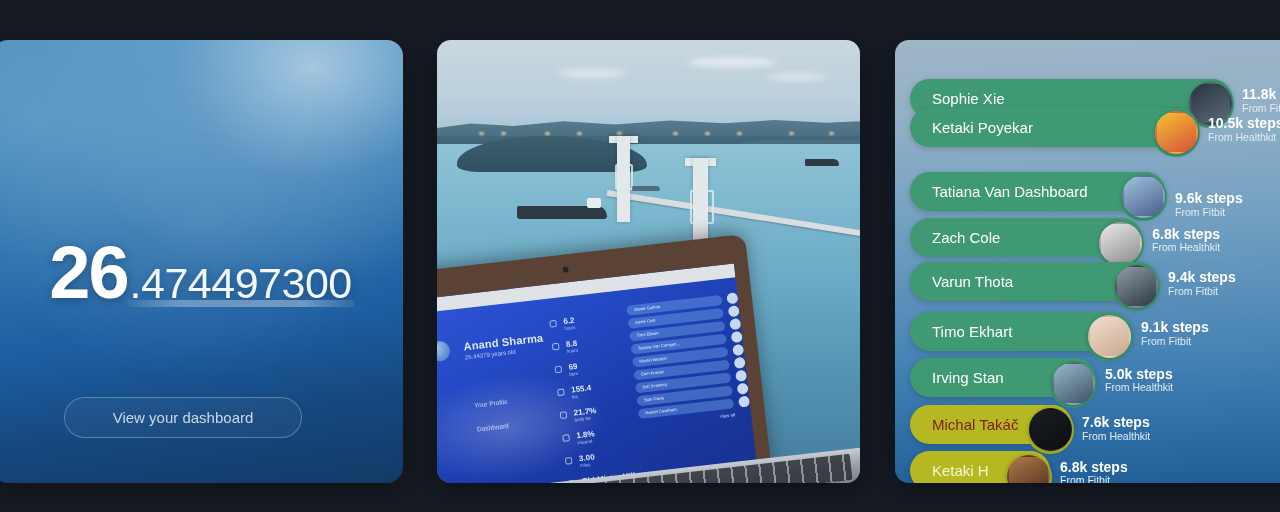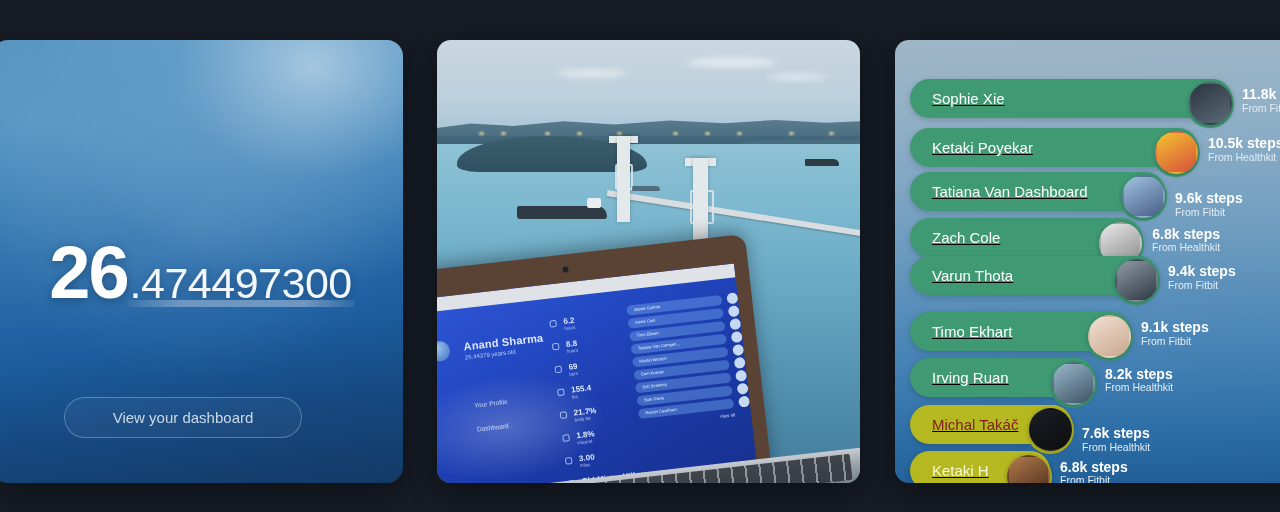--- a/index.html
+++ b/index.html
@@ -139,21 +139,21 @@
          opacity:.85; border-radius:2px;}
 
   
   .card-board{
     position:absolute; left:895px; top:40px;
     width:400px; height:443px;
     border-radius:14px 0 0 14px; overflow:hidden;
     background: linear-gradient(178deg,#9fb6c6 0%, #8fafc6 20%, #6f9dc0 44%, #4a85b6 68%, #2f70a8 86%, #1f5d96 100%);
     box-shadow:0 8px 28px rgba(0,0,0,.4);
   }
-  .row{ position:absolute; left:15px; height:28px; display:flex; align-items:center;text-decoration:underline; }
+  .row{ position:absolute; left:15px; height:28px; display:flex; align-items:center; }
   .pill{
     height:39px; border-radius:20px; display:flex; align-items:center;
     padding-left:22px; color:#ffffff; font-size:15px; font-weight:400;
     box-shadow:0 2px 6px rgba(0,0,0,.18);
     white-space:nowrap;
   }
   .avatar{
     position:absolute; width:43px; height:43px; border-radius:50%;
     border:2.5px solid transparent; background-clip:padding-box;
     overflow:hidden; top:-2px;
@@ -327,21 +327,21 @@
         <div class="pill" style="width: 322px; background: rgb(63, 154, 116); color: rgb(255, 255, 255);">
           <span>Sophie Xie</span>
         </div>
         <div class="av-ring" style="left: 276px; background: rgb(63, 154, 116);"></div>
         <div class="avatar" style="left: 278.5px; background: linear-gradient(150deg, rgb(43, 53, 64) 0%, rgb(91, 106, 120) 100%);"></div>
         <div class="stats" style="left: 332px; top: 3px;">
           <div class="s1">11.8k steps</div>
           <div class="s2">From Fitbit</div>
         </div>
       </div>
-      <div class="row" style="top: 93px;">
+      <div class="row" style="top: 73px;">
         <div class="pill" style="width: 288px; background: rgb(63, 154, 116); color: rgb(255, 255, 255);">
           <span>Ketaki Poyekar</span>
         </div>
         <div class="av-ring" style="left: 242px; background: rgb(63, 154, 116);"></div>
         <div class="avatar" style="left: 244.5px; background: linear-gradient(150deg, rgb(242, 194, 48) 0%, rgb(217, 80, 60) 100%);"></div>
         <div class="stats" style="left: 298px; top: 3px;">
           <div class="s1">10.5k steps</div>
           <div class="s2">From Healthkit</div>
         </div>
       </div>
@@ -360,21 +360,21 @@
         <div class="pill" style="width: 232px; background: rgb(63, 154, 116); color: rgb(255, 255, 255);">
           <span>Zach Cole</span>
         </div>
         <div class="av-ring" style="left: 186px; background: rgb(63, 154, 116);"></div>
         <div class="avatar" style="left: 188.5px; background: linear-gradient(150deg, rgb(232, 232, 232) 0%, rgb(141, 141, 141) 100%);"></div>
         <div class="stats" style="left: 242px; top: 3px;">
           <div class="s1">6.8k steps</div>
           <div class="s2">From Healthkit</div>
         </div>
       </div>
-      <div class="row" style="top: 221px;">
+      <div class="row" style="top: 227px;">
         <div class="pill" style="width: 248px; background: rgb(63, 154, 116); color: rgb(255, 255, 255);">
           <span>Varun Thota</span>
         </div>
         <div class="av-ring" style="left: 202px; background: rgb(63, 154, 116);"></div>
         <div class="avatar" style="left: 204.5px; background: linear-gradient(150deg, rgb(143, 154, 166) 0%, rgb(47, 57, 68) 100%);"></div>
         <div class="stats" style="left: 258px; top: 3px;">
           <div class="s1">9.4k steps</div>
           <div class="s2">From Fitbit</div>
         </div>
       </div>
@@ -384,36 +384,36 @@
         </div>
         <div class="av-ring" style="left: 175px; background: rgb(63, 154, 116);"></div>
         <div class="avatar" style="left: 177.5px; background: linear-gradient(150deg, rgb(240, 222, 208) 0%, rgb(201, 169, 143) 100%);"></div>
         <div class="stats" style="left: 231px; top: 3px;">
           <div class="s1">9.1k steps</div>
           <div class="s2">From Fitbit</div>
         </div>
       </div>
       <div class="row" style="top: 323.6px;">
         <div class="pill" style="width: 185px; background: rgb(63, 154, 116); color: rgb(255, 255, 255);">
-          <span>Irving Ruan</span>
+          <span>Irving Stan</span>
         </div>
         <div class="av-ring" style="left: 139px; background: rgb(63, 154, 116);"></div>
         <div class="avatar" style="left: 141.5px; background: linear-gradient(150deg, rgb(154, 182, 201) 0%, rgb(60, 84, 102) 100%);"></div>
         <div class="stats" style="left: 195px; top: 3px;">
-          <div class="s1">8.2k steps</div>
+          <div class="s1">5.0k steps</div>
           <div class="s2">From Healthkit</div>
         </div>
       </div>
       <div class="row" style="top: 370.2px;">
         <div class="pill" style="width: 162px; background: rgb(181, 184, 32); color: #7f1d1d;">
           <span>Michal Takáč</span>
         </div>
         <div class="av-ring" style="left: 116px; background: rgb(181, 184, 32);"></div>
         <div class="avatar" style="left: 118.5px; background: linear-gradient(150deg, rgb(26, 29, 34) 0%, rgb(12, 14, 17) 100%);"></div>
-        <div class="stats" style="left: 172px; top: 16px;">
+        <div class="stats" style="left: 172px; top: 5px;">
           <div class="s1">7.6k steps</div>
           <div class="s2">From Healthkit</div>
         </div>
       </div>
       <div class="row" style="top: 416.8px;">
         <div class="pill" style="width: 140px; background: rgb(181, 184, 32); color: rgb(245, 247, 216);">
           <span>Ketaki H</span>
         </div>
         <div class="av-ring" style="left: 94px; background: rgb(181, 184, 32);"></div>
         <div class="avatar" style="left: 96.5px; background: linear-gradient(150deg, rgb(176, 122, 74) 0%, rgb(74, 44, 29) 100%);"></div>

